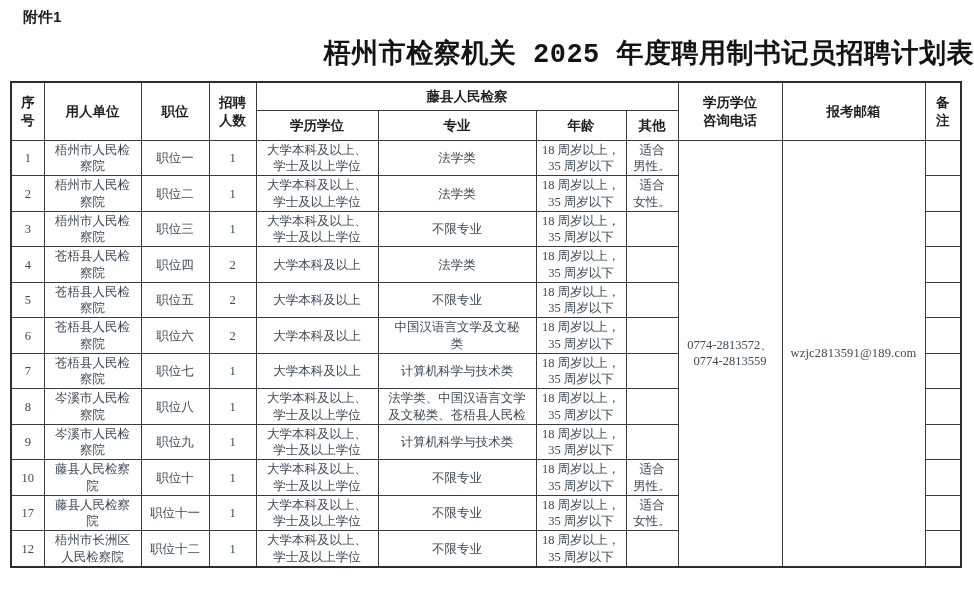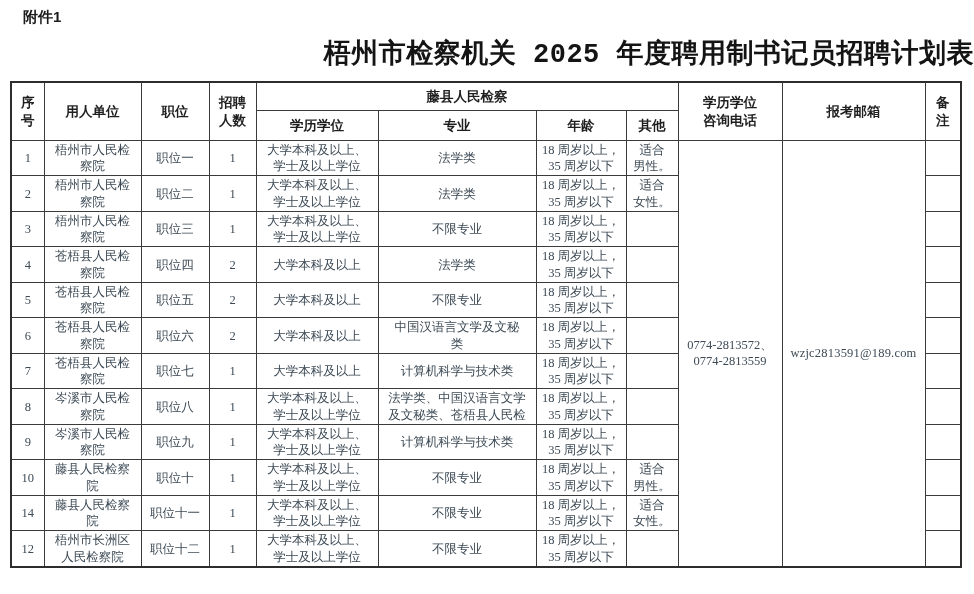--- a/index.html
+++ b/index.html
@@ -249,21 +249,21 @@
     <td class="pre">大学本科及以上、
 学士及以上学位</td>
     <td class="pre">不限专业</td>
     <td class="pre">18 周岁以上，
 35 周岁以下</td>
     <td class="pre">适合
 男性。</td>
     <td></td>
   </tr>
         <tr>
-    <td>14</td>
+    <td>17</td>
     <td class="pre">藤县人民检察
 院</td>
     <td>职位十一</td>
     <td>1</td>
     <td class="pre">大学本科及以上、
 学士及以上学位</td>
     <td class="pre">不限专业</td>
     <td class="pre">18 周岁以上，
 35 周岁以下</td>
     <td class="pre">适合

